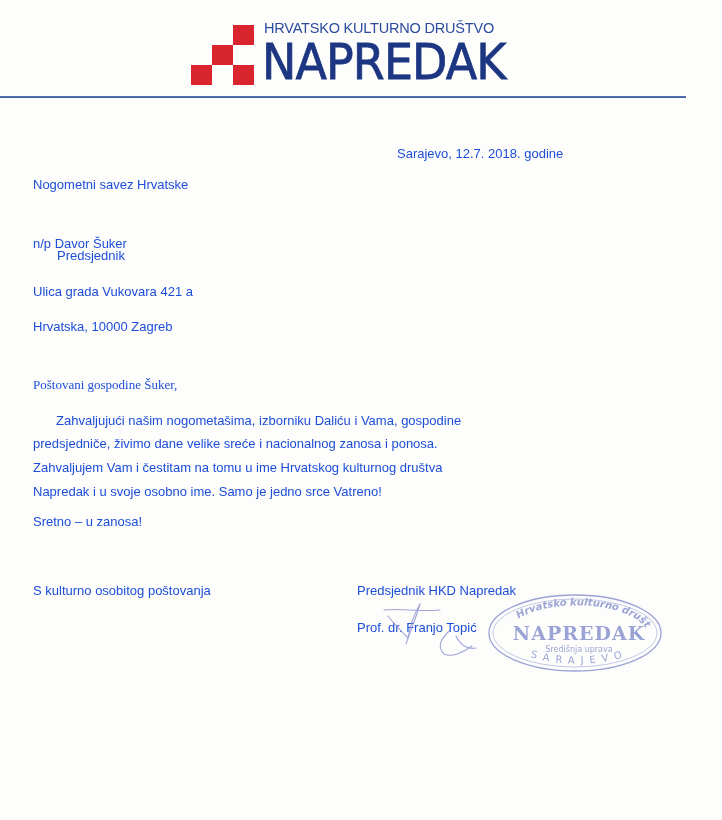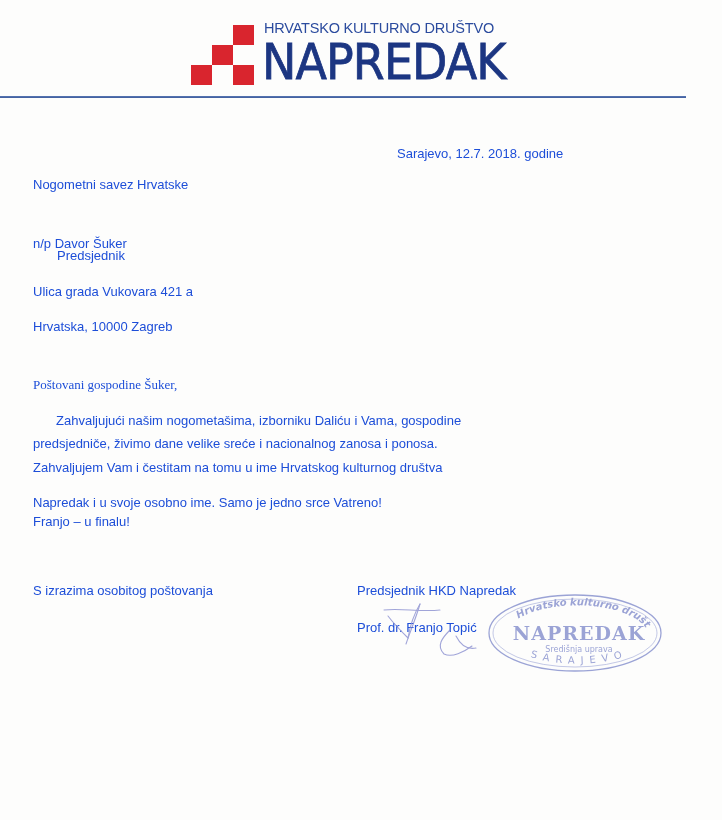--- a/index.html
+++ b/index.html
@@ -102,26 +102,26 @@
   <div class="txt" style="left:33px; top:245px;margin-left:24px;">Predsjednik</div>
   <div class="txt" style="left:33px; top:281px;">Ulica grada Vukovara 421 a</div>
   <div class="txt" style="left:33px; top:316px;">Hrvatska, 10000 Zagreb</div>
 </div>
 
 <div>
   <div class="txt" style="left:33px; top:374px;font-family:Liberation Serif, serif;">Poštovani gospodine Šuker,</div>
   <div class="txt" style="left:33px; top:410px;margin-left:23px;">Zahvaljujući našim nogometašima, izborniku Daliću i Vama, gospodine</div>
   <div class="txt" style="left:33px; top:433px;">predsjedniče, živimo dane velike sreće i nacionalnog zanosa i ponosa.</div>
   <div class="txt" style="left:33px; top:457px;">Zahvaljujem Vam i čestitam na tomu u ime Hrvatskog kulturnog društva</div>
-  <div class="txt" style="left:33px; top:481px;margin-top:11px;">Napredak i u svoje osobno ime. Samo je jedno srce Vatreno!</div>
-  <div class="txt" style="left:33px; top:511px;">Franjo – u finalu!</div>
+  <div class="txt" style="left:33px; top:481px;">Napredak i u svoje osobno ime. Samo je jedno srce Vatreno!</div>
+  <div class="txt" style="left:33px; top:511px;">Sretno – u zanosa!</div>
 </div>
 
 <div>
-  <div class="txt" style="left:33px; top:580px;">S izrazima osobitog poštovanja</div>
+  <div class="txt" style="left:33px; top:580px;">S kulturno osobitog poštovanja</div>
   <div class="txt" style="left:357px; top:580px;">Predsjednik HKD Napredak</div>
   <div class="txt" style="left:357px; top:617px;">Prof. dr. Franjo Topić</div>
 </div>
 
 <svg class="signature" viewBox="0 0 120 70">
   <g fill="none" stroke="#8a8fd0" stroke-width="1.1" stroke-linecap="round">
     <path d="M8 20 C 14 28, 22 36, 28 42 C 30 30, 34 18, 40 8"></path>
     <path d="M40 8 C 36 22, 30 36, 26 48"></path>
     <path d="M4 14 C 20 12, 40 16, 60 14"></path>
     <path d="M70 34 C 62 42, 56 50, 64 58 C 72 62, 84 56, 92 50"></path>

